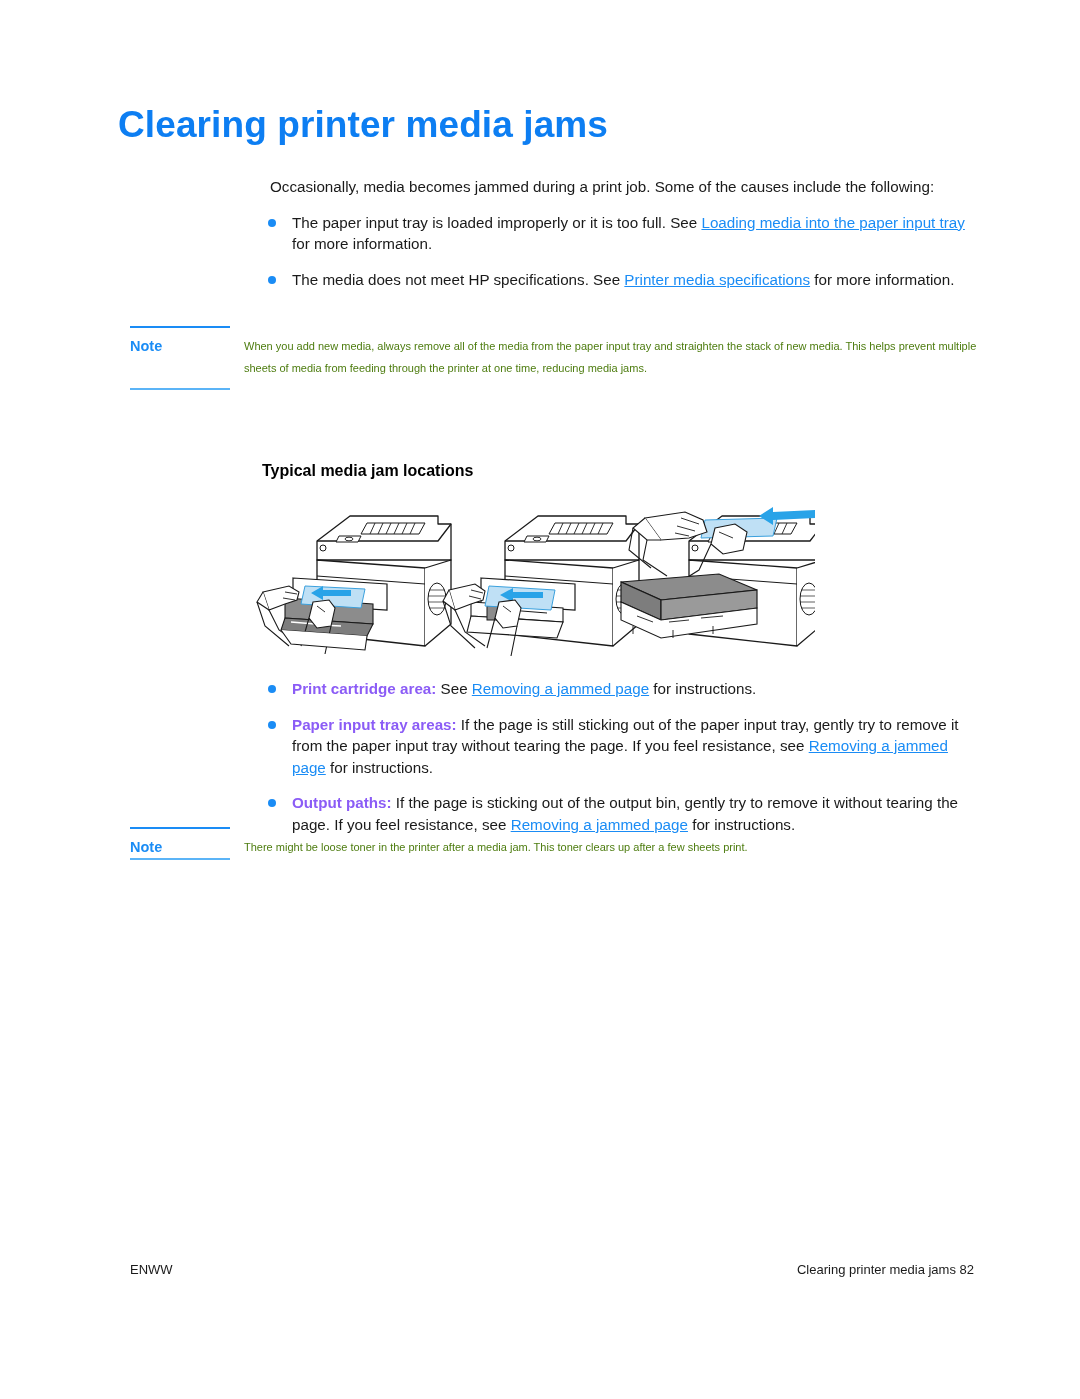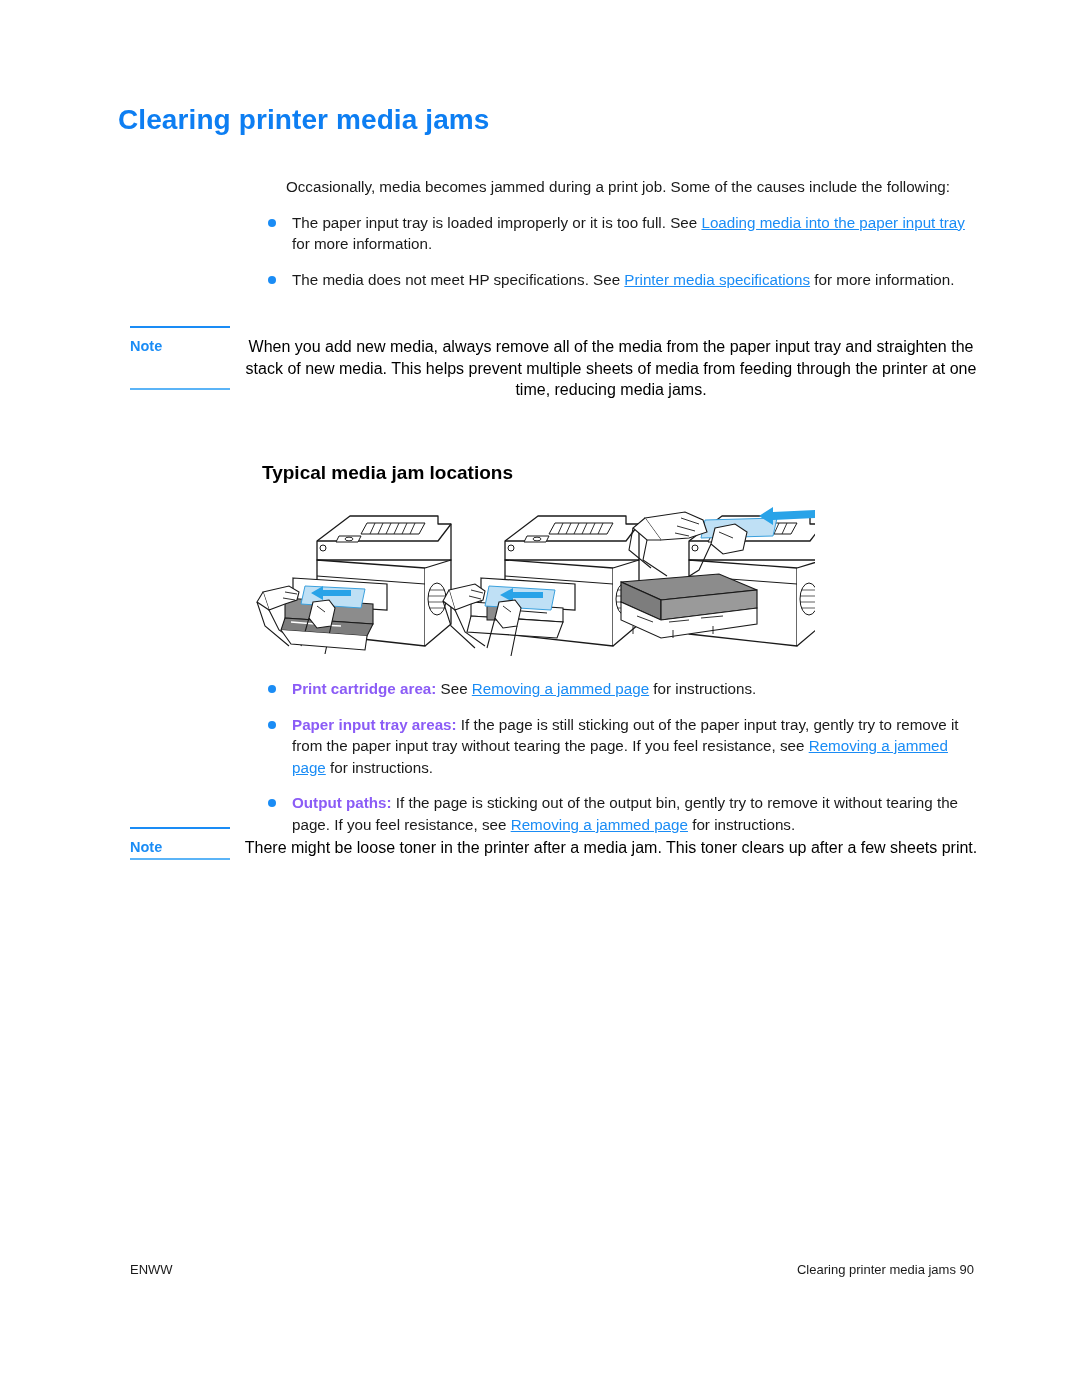--- a/index.html
+++ b/index.html
@@ -21,40 +21,39 @@
     width: 1080px;
     height: 1399px;
     overflow: hidden;
   }
 
   
   .chapter-title {
     position: absolute;
     left: 118px;
     top: 104px;
-    font-size: 28px;
+    font-size: 37px;
     font-weight: bold;
     color: #0d7ef2;
     letter-spacing: 0.1px;
     white-space: nowrap;
   }
 
   
   .content {
     position: absolute;
     left: 262px;
     top: 176px;
     width: 704px;
   }
   p.body {
     margin: 0 0 14px 8px;
     font-size: 15.2px;
     line-height: 21.5px;
     color: #1a1a1a;
-    text-align: center;
   }
   a.link, .link {
     color: #1a8cf5;
     text-decoration: underline;
     cursor: pointer;
   }
   .bullet-list {
     list-style: none;
     margin: 0;
     padding: 0;
@@ -102,32 +101,31 @@
     top: 12px;
     font-size: 14.5px;
     font-weight: bold;
     color: #1a8cf5;
   }
   .note .note-body {
     position: absolute;
     left: 232px;
     top: 10px;
     width: 734px;
-    font-size: 16px;
+    font-size: 11px;
     line-height: 21.5px;
-    color: #000000;
-    text-align: center;
+    color: #4d7c0f;
   }
 
   
   .subhead {
     position: absolute;
     left: 262px;
     top: 462px;
-    font-size: 19px;
+    font-size: 16px;
     font-weight: bold;
     color: #000;
   }
 
   
   .figures {
     position: absolute;
     left: 255px;
     top: 498px;
     width: 560px;
@@ -313,16 +311,16 @@
 
   <div class="note" style="top:827px; height:36px;">
     <div class="rule-top"></div>
     <div class="note-label">Note</div>
     <div class="note-body">There might be loose toner in the printer after a media jam. This toner clears up after a few sheets print.</div>
     <div class="rule-bottom" style="top:31px;"></div>
   </div>
 
   <div class="footer">
     <div class="left">ENWW</div>
-    <div class="right">Clearing printer media jams 90</div>
+    <div class="right">Clearing printer media jams 82</div>
   </div>
 
 </div>
 
 </body></html>

